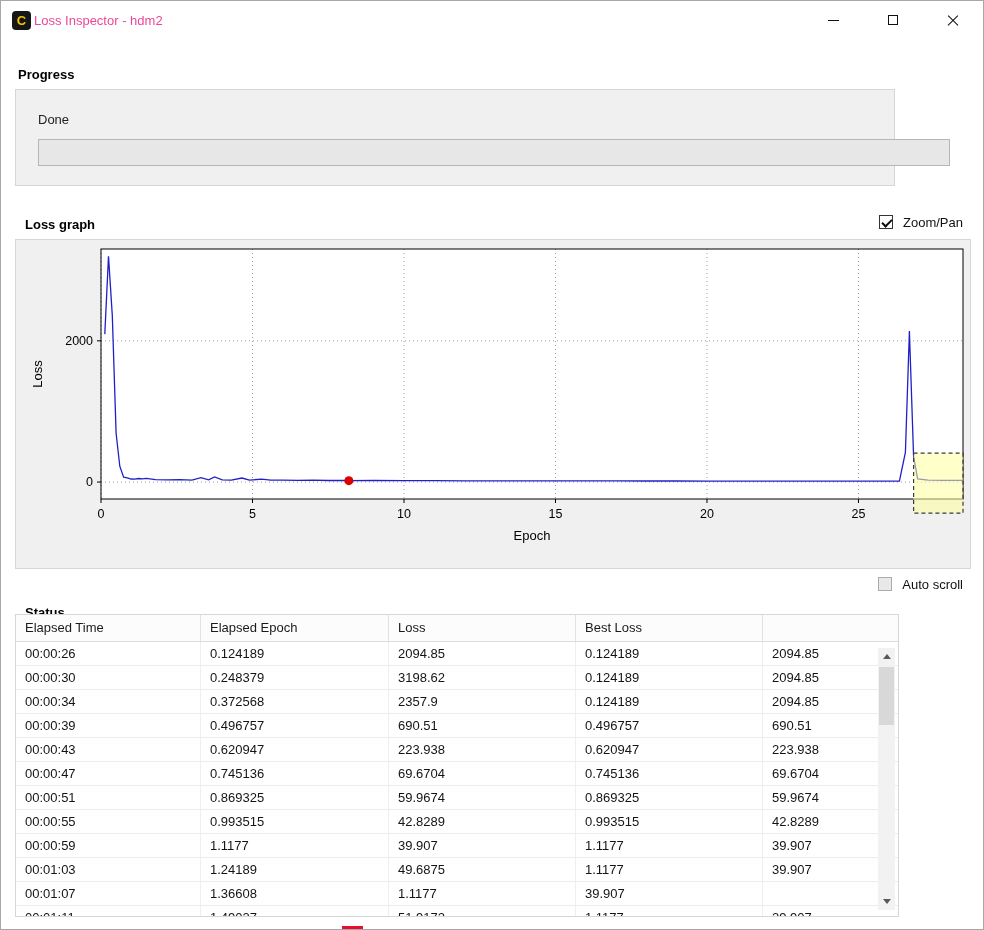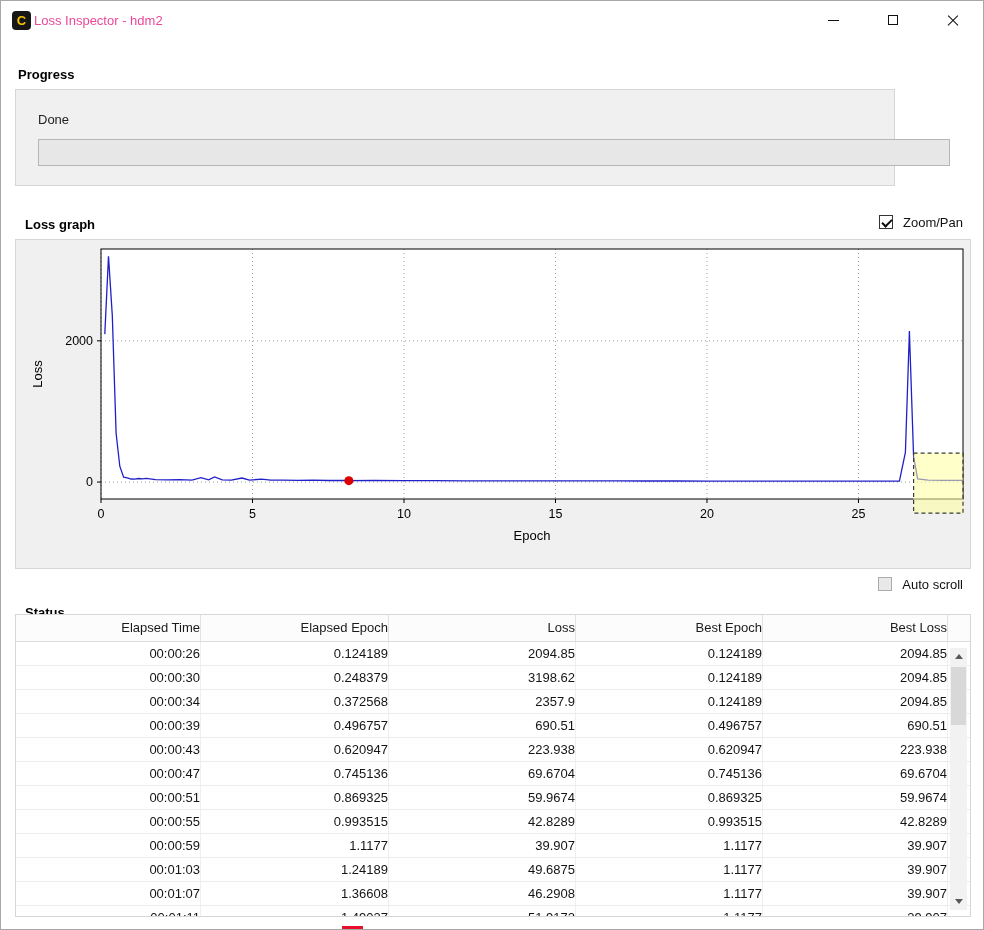--- a/index.html
+++ b/index.html
@@ -38,22 +38,22 @@
   #chart-svg { position:absolute; left:0; top:0; }
 
   
   .checkbox { position:absolute; display:flex; align-items:flex-start; gap:10px; font-size:13px; color:#111; cursor:default; }
   .cb-box { width:14px; height:14px; background:#fff; border:1px solid #333; position:relative; flex:none; }
   .checkbox.checked .cb-box::after { content:""; position:absolute; left:2px; top:3px; width:8px; height:4px;
     border-left:2px solid #0f0f0f; border-bottom:2px solid #0f0f0f; transform:rotate(-45deg); }
   .checkbox.dim .cb-box { background:#e9e9e9; border-color:#ababab; }
 
   
-  #status-table { position:absolute; left:14px; top:613px; width:956px; height:303px;
-    background:#6d28d9; border:1px solid #d6d6d6; overflow:hidden;text-align:right; }
+  #status-table { position:absolute; left:14px; top:613px; width:884px; height:303px;
+    background:#6d28d9; border:1px solid #d6d6d6; overflow:hidden; }
   .thead { display:grid; grid-template-columns:185px 188px 187px 187px 185px 1fr; height:27px;
     background:#fcfcfc; border-bottom:1px solid #dcdcdc; }
   .th { font-size:13px; color:#1a1a1a; padding-left:9px; line-height:26px; border-right:1px solid #e2e2e2;
     white-space:nowrap; overflow:hidden; }
   .th:last-child { border-right:none; }
   .tr { display:grid; grid-template-columns:185px 188px 187px 187px 185px 1fr; height:24px;
     background:#ffffff; border-bottom:1px solid #ececec; }
   .td { font-size:13px; color:#141414; padding-left:9px; line-height:23px; border-right:1px solid #efefef;
     white-space:nowrap; overflow:hidden; }
   .td:last-child { border-right:none; }
@@ -146,21 +146,20 @@
   <div class="checkbox dim" style="right:20px; top:576px;">
     <div class="cb-box"></div>
     <span>Auto scroll</span>
   </div>
 
   <div id="status-table">
     <div class="thead" id="table-header">
         <div class="th">Elapsed Time</div>
         <div class="th">Elapsed Epoch</div>
         <div class="th">Loss</div>
-        <div class="th">Best Epoch</div>
         <div class="th">Best Loss</div>
         <div class="th"></div>
       </div>
     <div id="table-body">
         <div class="tr">
           <div class="td">00:00:26</div>
           <div class="td">0.124189</div>
           <div class="td">2094.85</div>
           <div class="td">0.124189</div>
           <div class="td">2094.85</div>
@@ -234,21 +233,20 @@
           <div class="td">00:01:03</div>
           <div class="td">1.24189</div>
           <div class="td">49.6875</div>
           <div class="td">1.1177</div>
           <div class="td">39.907</div>
           <div class="td"></div>
         </div>
         <div class="tr">
           <div class="td">00:01:07</div>
           <div class="td">1.36608</div>
-          <div class="td">46.2908</div>
           <div class="td">1.1177</div>
           <div class="td">39.907</div>
           <div class="td"></div>
         </div>
         <div class="tr">
           <div class="td">00:01:11</div>
           <div class="td">1.49037</div>
           <div class="td">51.9172</div>
           <div class="td">1.1177</div>
           <div class="td">39.907</div>

